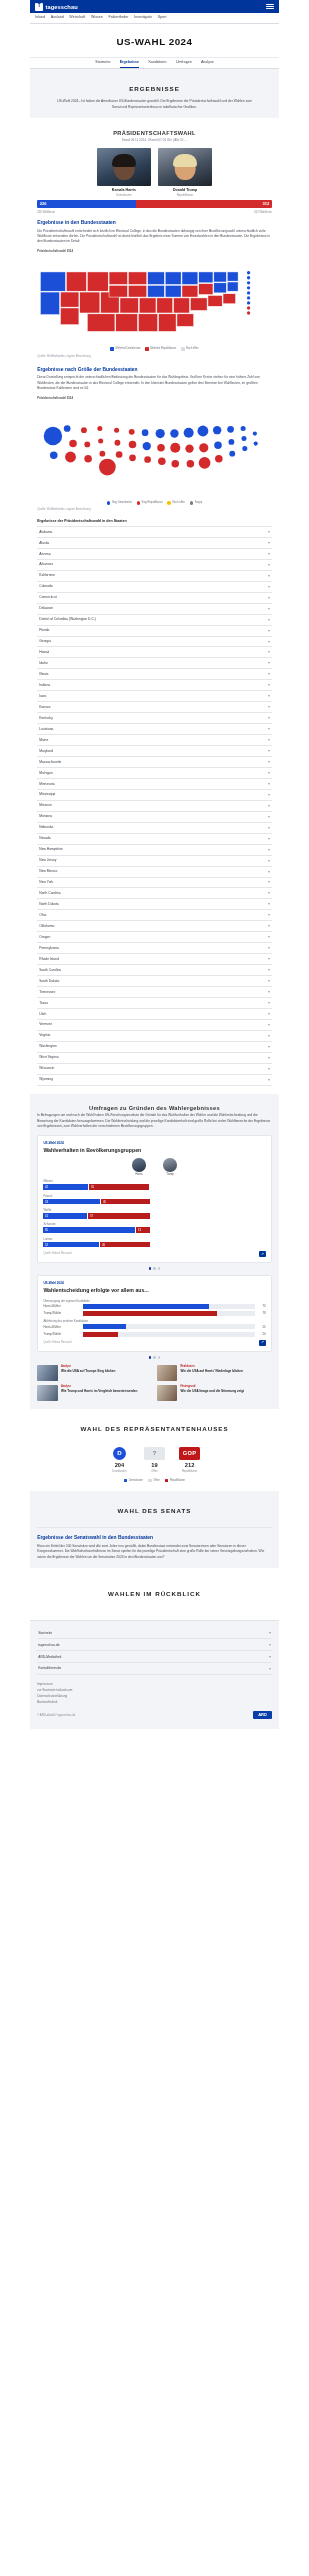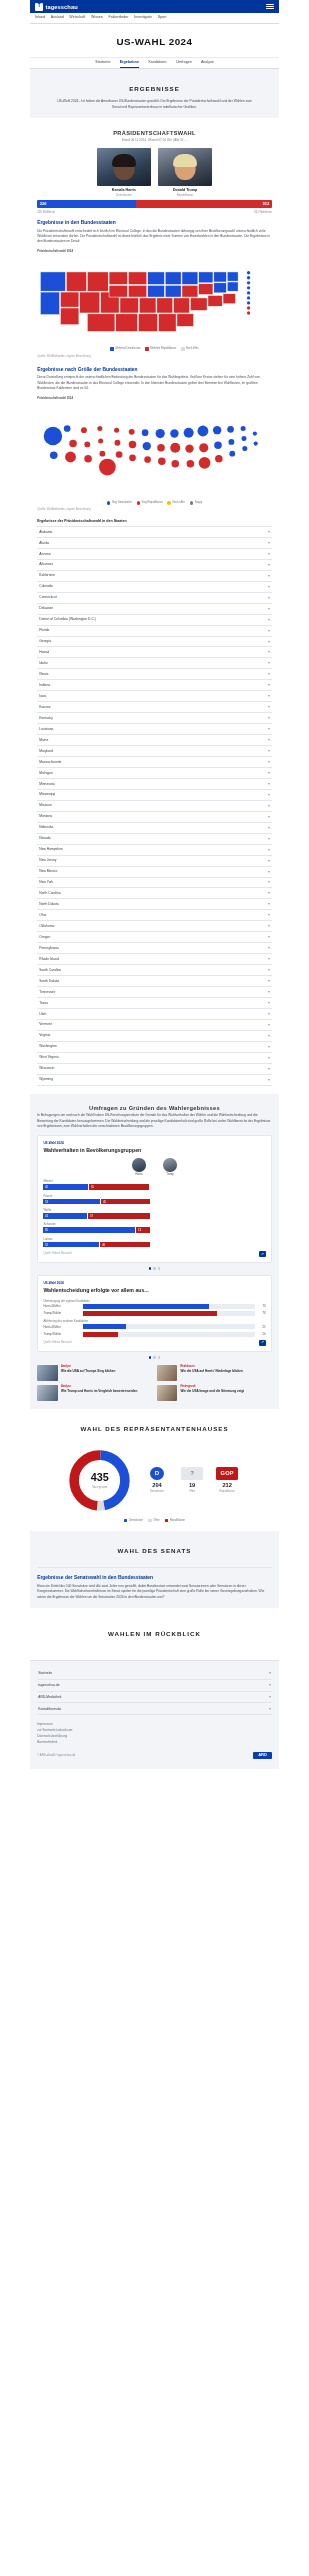--- a/index.html
+++ b/index.html
@@ -766,31 +766,20 @@
             <div class="news-kicker">Hintergrund</div>
             <div class="news-title">Wie die USA Image und die Stimmung zeigt</div>
           </div>
         </div>
       </div>
   </div>
 
   <div class="section">
     <div class="section-head">WAHL DES REPRÄSENTANTENHAUSES</div>
     <div class="house-wrap">
-      <div class="donut">
-        <svg viewBox="0 0 42 42" width="67" height="67">
-          <circle cx="21" cy="21" r="15.9" fill="none" stroke="#1c4fd8" stroke-width="6" stroke-dasharray="46.9 53.1" stroke-dashoffset="25"></circle>
-          <circle cx="21" cy="21" r="15.9" fill="none" stroke="#d9dde3" stroke-width="6" stroke-dasharray="4.4 95.6" stroke-dashoffset="-21.9"></circle>
-          <circle cx="21" cy="21" r="15.9" fill="none" stroke="#c01818" stroke-width="6" stroke-dasharray="48.7 51.3" stroke-dashoffset="-26.3"></circle>
-        </svg>
-        <div class="donut-center">
-          <div class="donut-num">435</div>
-          <div class="donut-cap">Sitze gesamt</div>
-        </div>
-      </div>
       <div class="party-col">
         <div style="display:flex;gap:4.1px;">
           <div class="party">
             <div class="party-logo dem">D</div>
             <div class="party-seats">204</div>
             <div class="party-name">Demokraten</div>
           </div>
           <div class="party">
             <div class="party-logo oth">?</div>
             <div class="party-seats">19</div>

